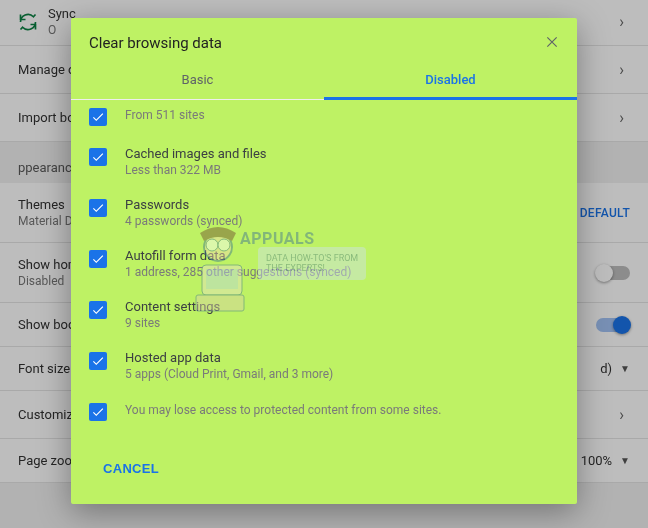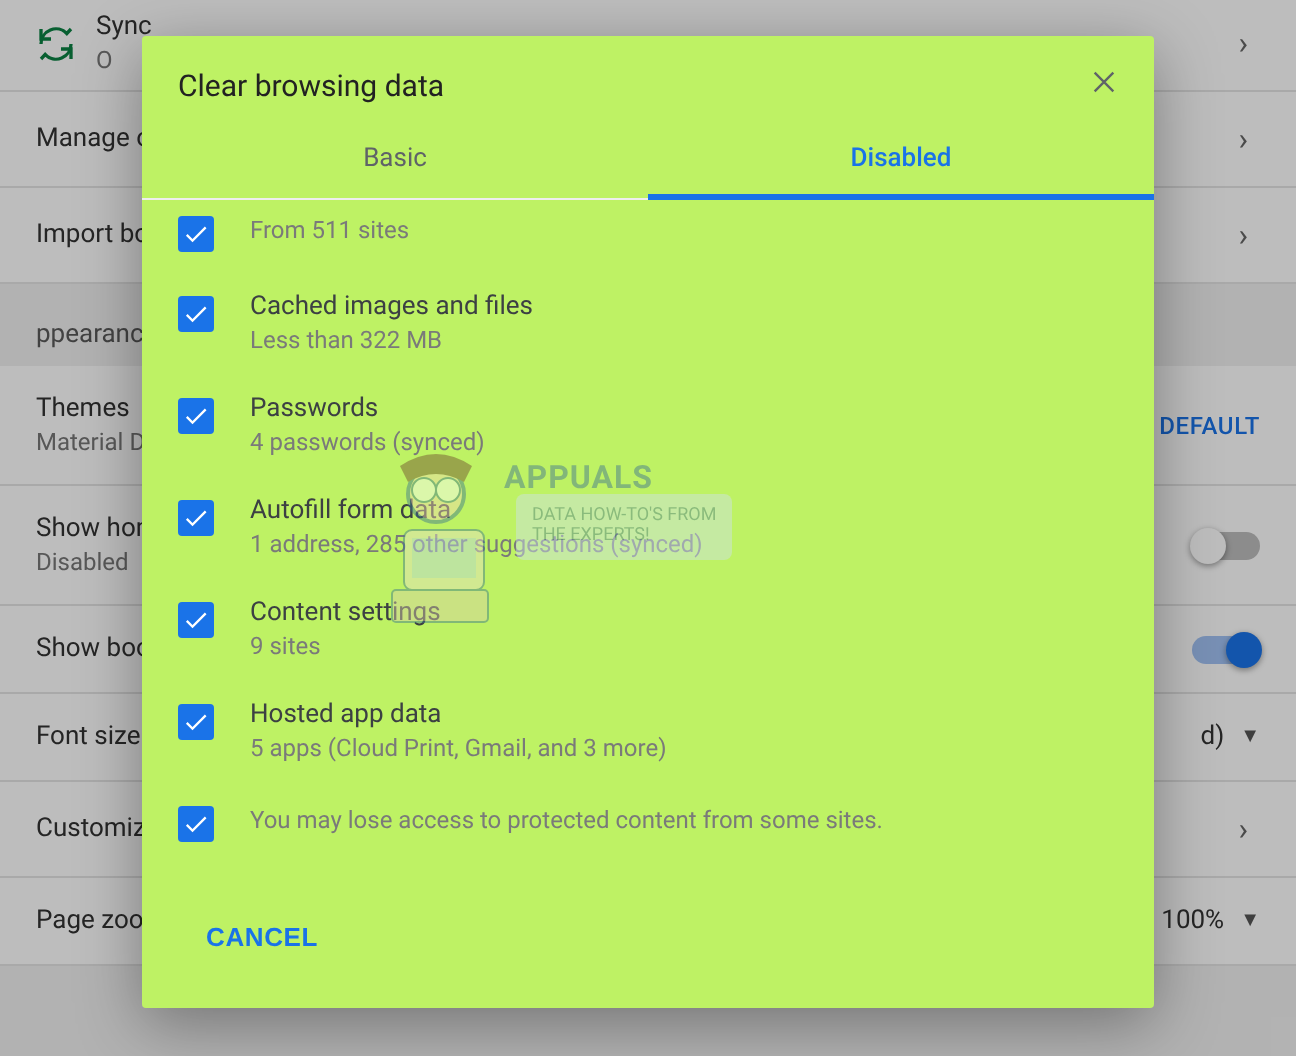--- a/index.html
+++ b/index.html
@@ -122,21 +122,21 @@
     position: absolute; left: 180px; top: 225px; width: 190px; height: 90px;
     opacity: .45; pointer-events: none;
     font-size: 9px; color: #4d7a99;
   }
   .watermark .bubble {
     position: absolute; left: 78px; top: 22px;
     background: #cfe2ee; padding: 6px 8px; border-radius: 4px;
     line-height: 1.15;
   }
   .watermark .brand {
-    position: absolute; left: 72px; top: 4px; font-size: 16px; font-weight: 700;
+    position: absolute; left: 60px; top: 4px; font-size: 16px; font-weight: 700;
     color: #3b6f93; letter-spacing: .5px;
   }
   .watermark svg { position: absolute; left: 0; top: 0; }
 </style>
 </head>
 <body>
 
 <div class="settings-bg">
 
   <div class="sync-row">

